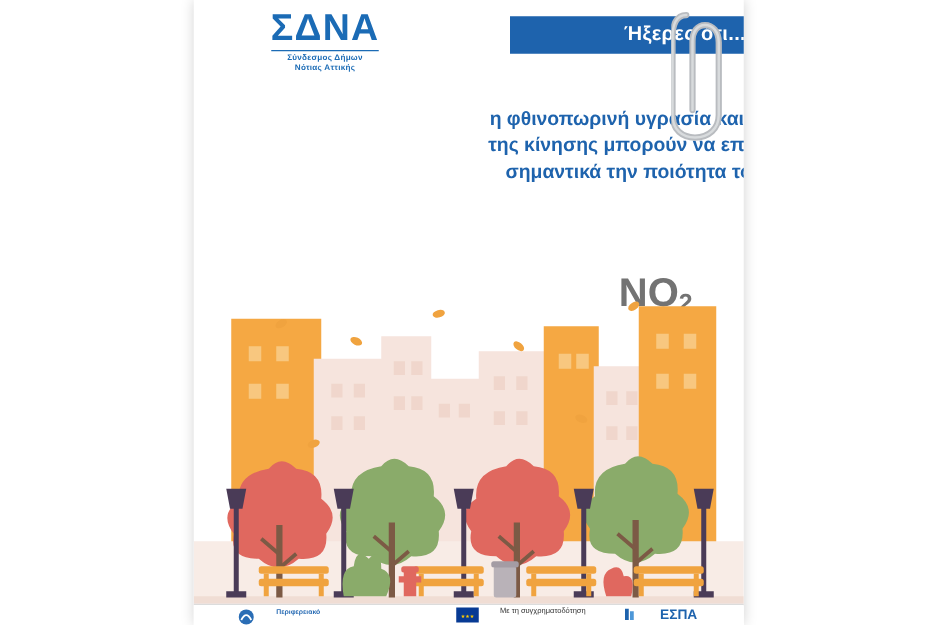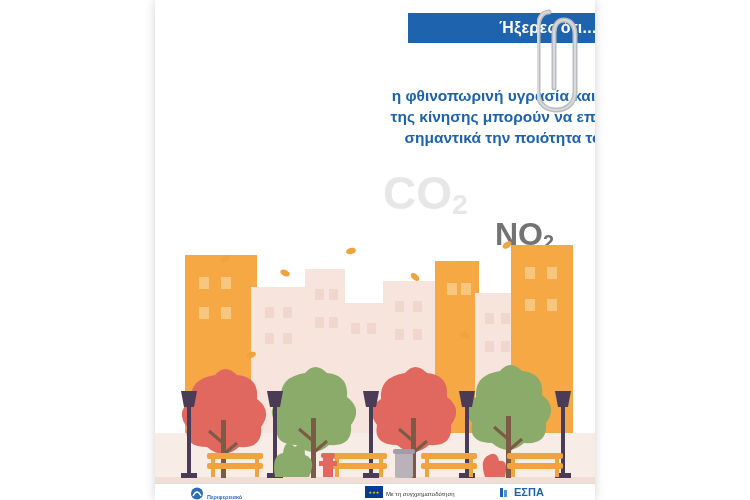--- a/index.html
+++ b/index.html
@@ -133,21 +133,21 @@
   
   .footer {
     position: absolute;
     left: 155px;
     top: 483px;
     width: 440px;
     height: 17px;
     border-top: 1px solid #dcdcdc;
     background: #ffffff;
   }
-  .f-item { position: absolute; display: flex; align-items: flex-end; gap: 3px; }
+  .f-item { position: absolute; display: flex; align-items: flex-start; gap: 17px; }
   .f-per { left: 35px; top: 3px; }
   .f-per .txt { font-size: 5.5px; color: #2a6db5; font-weight: bold; line-height: 6px; }
   .f-espa { left: 210px; top: 2px; }
   .f-espa .txt { font-size: 6px; color: #333; line-height: 7px; }
   .f-espa2 { left: 345px; top: 2px; }
   .f-espa2 .txt { font-size: 11px; color: #1e63ad; font-weight: bold; }
   .flag {
     width: 18px; height: 12px; background: #073a94; position: relative;
   }
   .flag .stars {
@@ -155,32 +155,37 @@
     display: flex; align-items: center; justify-content: center;
   }
 </style>
 </head>
 <body>
 
 <div id="poster">
 
   <div class="card">
 
+    <div class="logo-wrap">
+      <div class="logo-mark">ΣΔΝΑ</div>
+      <div class="logo-rule"></div>
+      <div class="logo-line1">Σύνδεσμος Δήμων</div>
+      <div class="logo-line2">Νότιας Αττικής</div>
+    </div>
 
     <div class="banner">
       <span>Ήξερες ότι...</span>
     </div>
 
     <div class="headline">
       <div>η φθινοπωρινή υγρασία και η αύξηση</div>
       <div>της κίνησης μπορούν να επηρεάσουν</div>
       <div>σημαντικά την ποιότητα του αέρα;</div>
     </div>
 
-    <div class="gas gas-co2-1">CO<sub>2</sub></div>
 
     <div class="gas gas-no2-2">NO<sub>2</sub></div>
 
   </div>
 
   <svg class="clip" viewBox="0 0 44 105">
     <path d="M12 4 C4 4 1 12 1 22 L1 84 C1 96 9 102 19 102 C30 102 38 95 38 84 L38 26 C38 17 33 12 27 12 C21 12 17 17 17 25 L17 80" fill="none" stroke="#b9bcc0" stroke-width="5" stroke-linecap="round"></path>
     <path d="M12 4 C4 4 1 12 1 22 L1 84 C1 96 9 102 19 102 C30 102 38 95 38 84 L38 26 C38 17 33 12 27 12 C21 12 17 17 17 25 L17 80" fill="none" stroke="#d8dbdd" stroke-width="2" stroke-linecap="round"></path>
   </svg>
 

